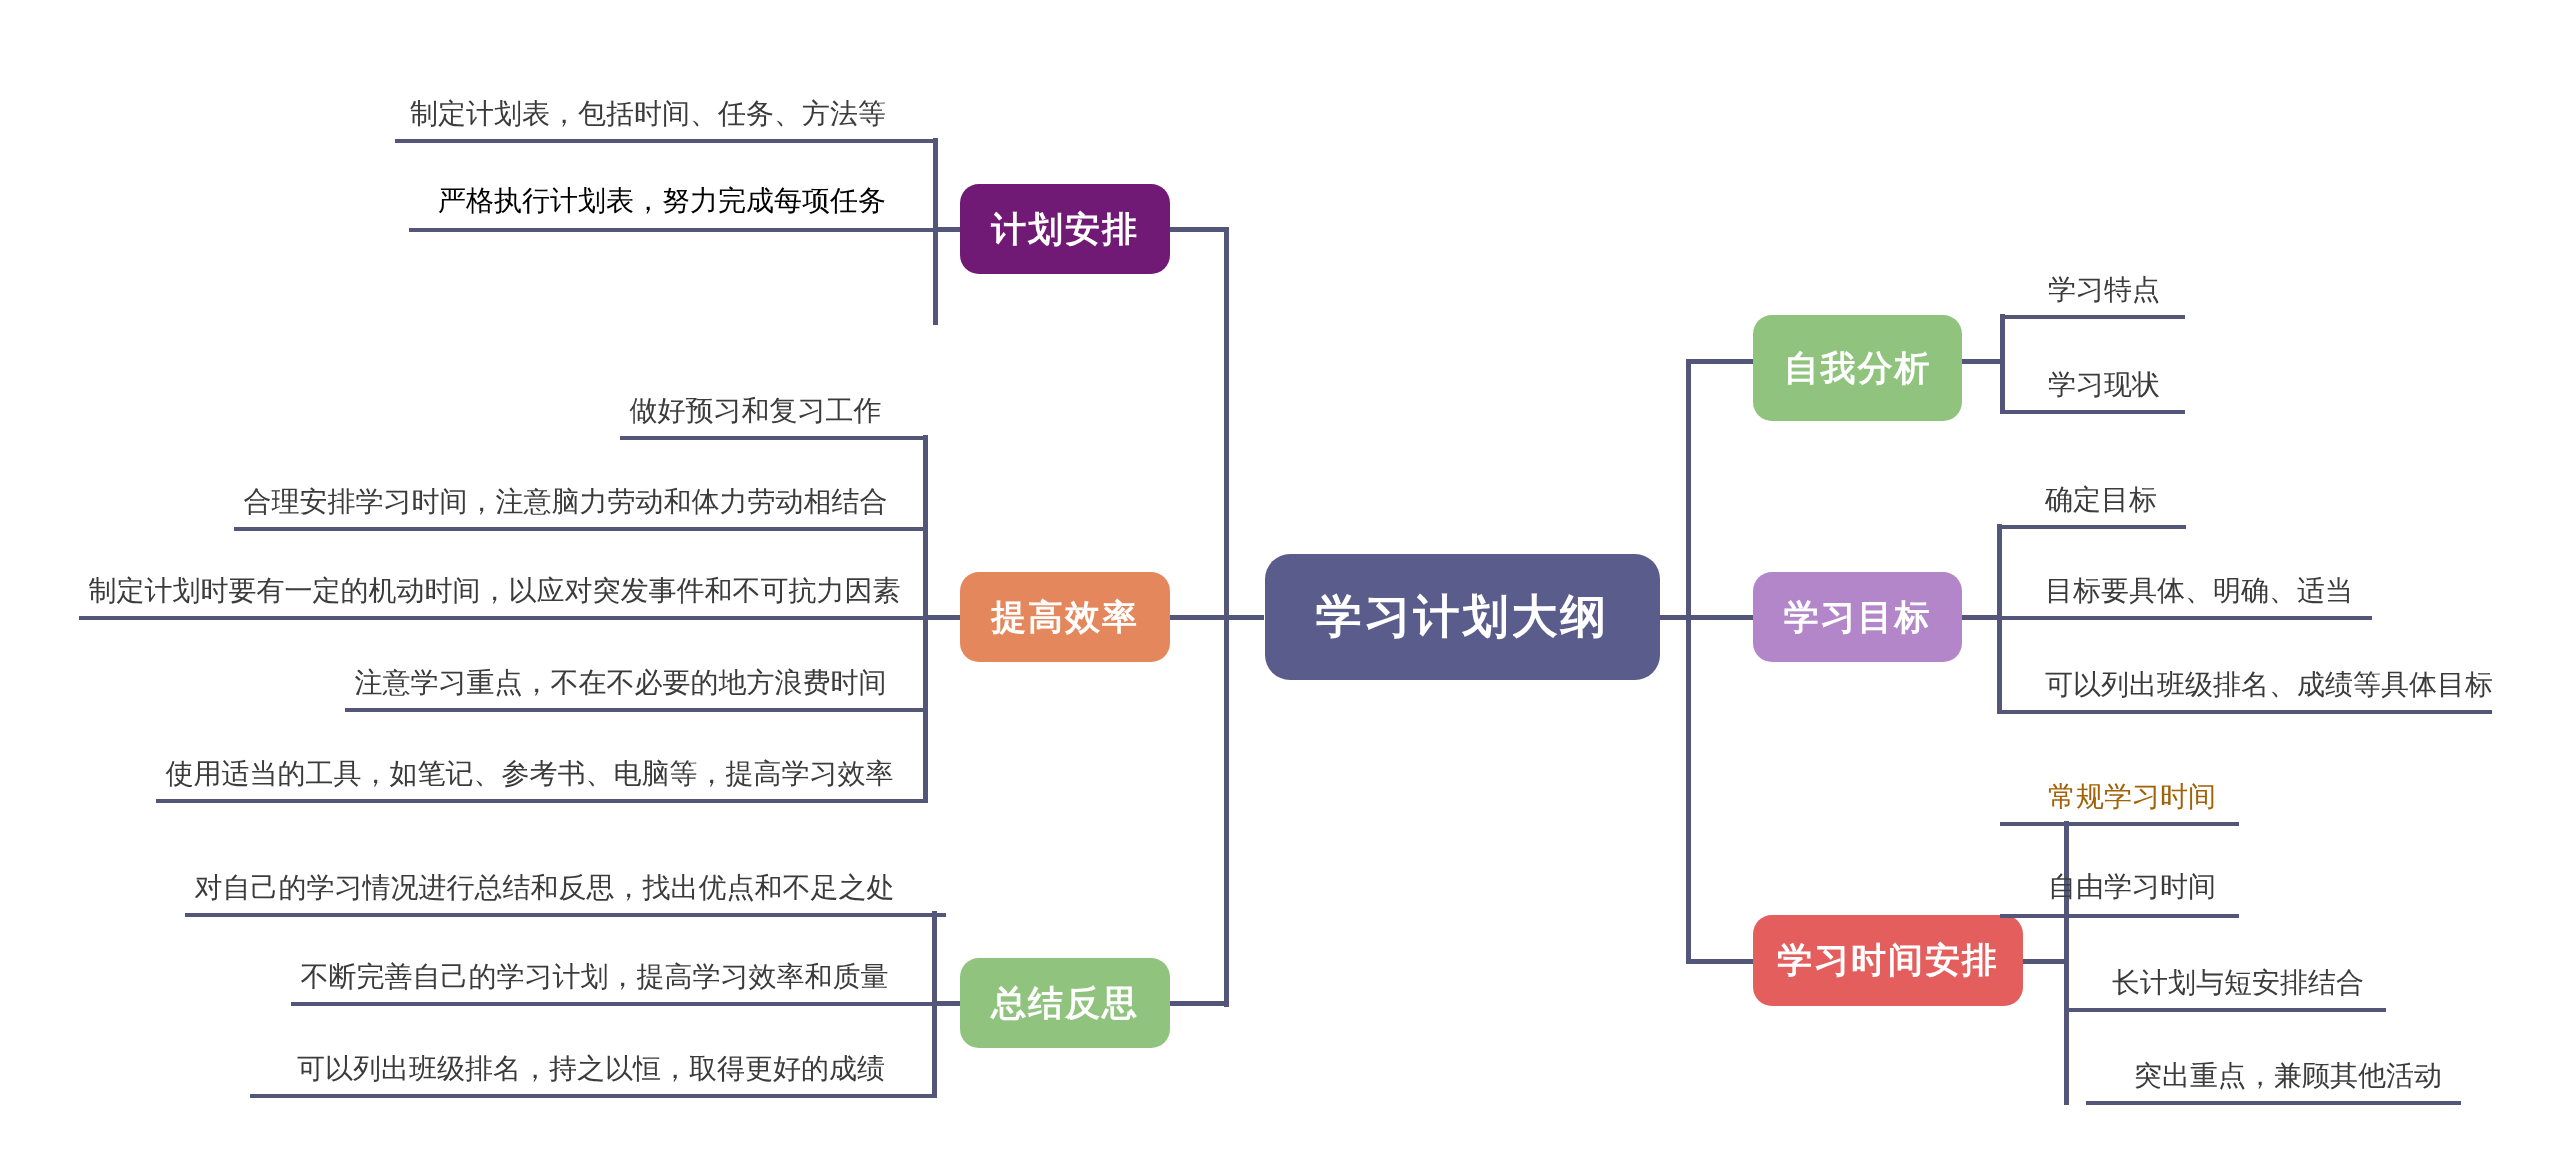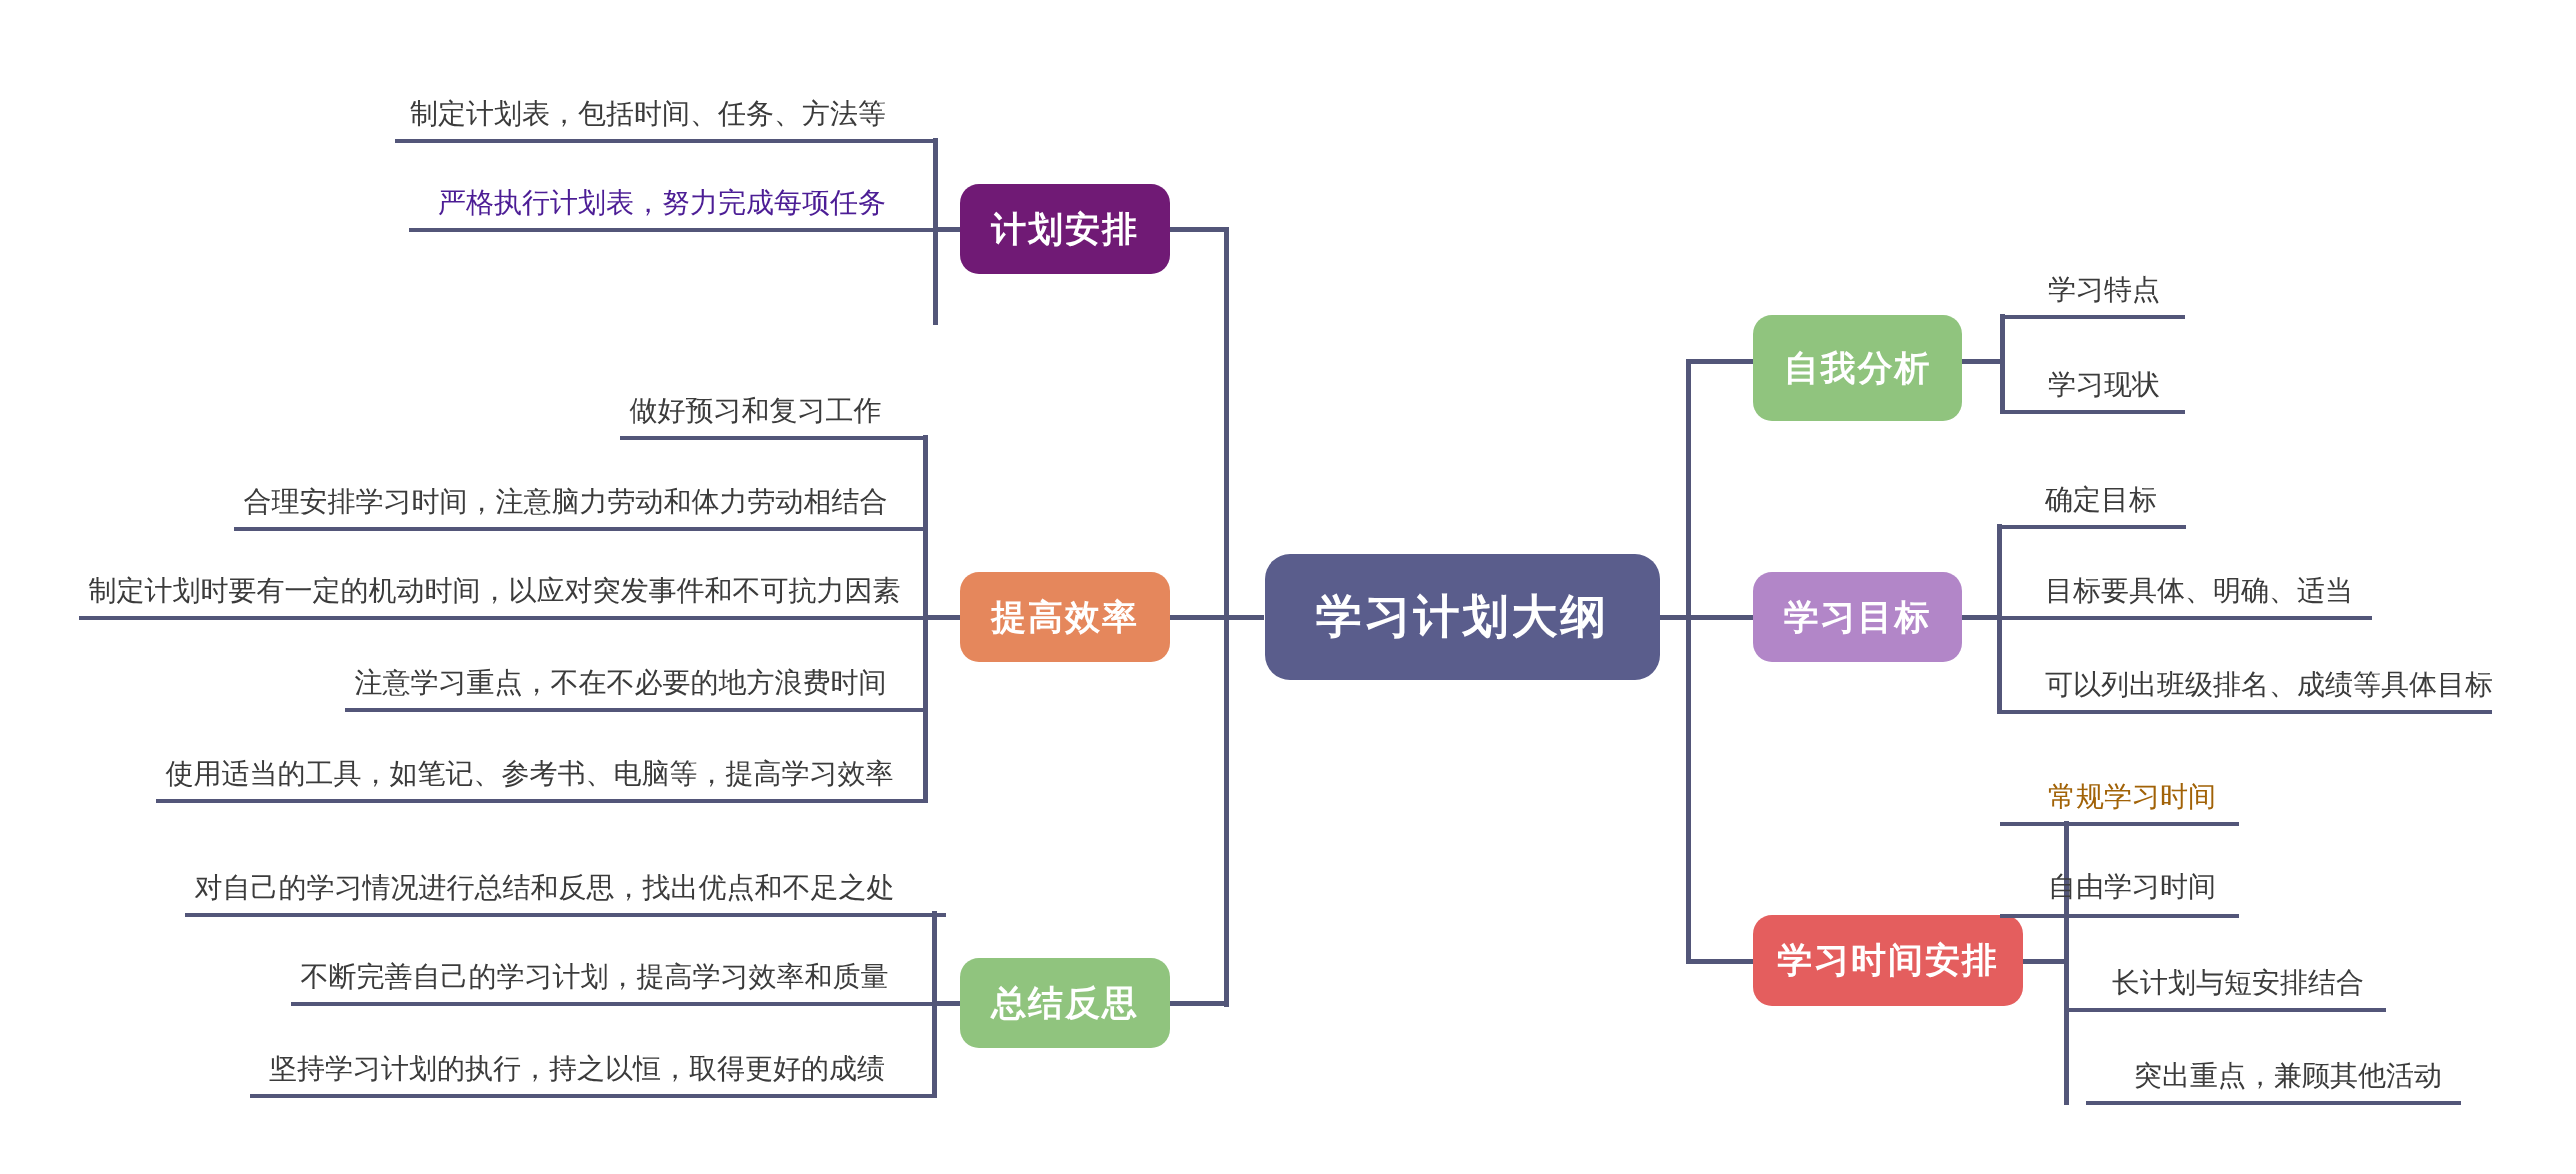--- a/index.html
+++ b/index.html
@@ -50,31 +50,31 @@
 
   <div class="node" style="left: 960px; top: 184px; width: 210px; height: 90px; background: #701a75;">计划安排</div>
   <div class="node" style="left: 960px; top: 572px; width: 210px; height: 90px; background: rgb(229, 135, 92);">提高效率</div>
   <div class="node" style="left: 960px; top: 958px; width: 210px; height: 90px; background: rgb(144, 196, 126);">总结反思</div>
 
   <div class="node" style="left: 1753px; top: 315px; width: 209px; height: 106px; background: rgb(144, 196, 126);">自我分析</div>
   <div class="node" style="left: 1753px; top: 572px; width: 209px; height: 90px; background: rgb(178, 134, 200);">学习目标</div>
   <div class="node" style="left: 1753px; top: 915px; width: 270px; height: 91px; background: rgb(228, 94, 94);">学习时间安排</div>
 
   <div class="child left" style="top: 95px; right: 1638px; width: 543px; color: rgb(59, 59, 59);">制定计划表，包括时间、任务、方法等</div>
-  <div class="child left" style="top: 184px; right: 1638px; width: 529px; color: #4c1d95;">严格执行计划表，努力完成每项任务</div>
+  <div class="child left" style="top: 184px; right: 1638px; width: 529px; color: #000000; font-family: Liberation Mono, monospace;">严格执行计划表，努力完成每项任务</div>
 
   <div class="child left" style="top: 392px; right: 1648px; width: 308px; color: rgb(59, 59, 59);">做好预习和复习工作</div>
   <div class="child left" style="top: 483px; right: 1648px; width: 694px; color: rgb(59, 59, 59);">合理安排学习时间，注意脑力劳动和体力劳动相结合</div>
   <div class="child left" style="top: 572px; right: 1648px; width: 849px; color: rgb(59, 59, 59);">制定计划时要有一定的机动时间，以应对突发事件和不可抗力因素</div>
   <div class="child left" style="top: 664px; right: 1648px; width: 583px; color: rgb(59, 59, 59);">注意学习重点，不在不必要的地方浪费时间</div>
   <div class="child left" style="top: 755px; right: 1648px; width: 772px; color: rgb(59, 59, 59);">使用适当的工具，如笔记、参考书、电脑等，提高学习效率</div>
 
   <div class="child left" style="top: 869px; right: 1630px; width: 761px; color: rgb(59, 59, 59);">对自己的学习情况进行总结和反思，找出优点和不足之处</div>
   <div class="child left" style="top: 958px; right: 1639px; width: 646px; color: rgb(59, 59, 59);">不断完善自己的学习计划，提高学习效率和质量</div>
-  <div class="child left" style="top: 1050px; right: 1639px; width: 687px; color: rgb(59, 59, 59);">坚持学习计划的执行，持之以恒，取得更好的成绩</div>
+  <div class="child left" style="top: 1050px; right: 1639px; width: 687px; color: rgb(59, 59, 59);">可以列出班级排名，持之以恒，取得更好的成绩</div>
 
   <div class="child right" style="top: 271px; left: 2000px; width: 185px; color: rgb(59, 59, 59);">学习特点</div>
   <div class="child right" style="top: 366px; left: 2000px; width: 185px; color: rgb(59, 59, 59);">学习现状</div>
 
   <div class="child right" style="top: 481px; left: 1997px; width: 189px; color: rgb(59, 59, 59);">确定目标</div>
   <div class="child right" style="top: 572px; left: 1997px; width: 375px; color: rgb(59, 59, 59);">目标要具体、明确、适当</div>
   <div class="child right" style="top: 666px; left: 1997px; width: 495px; color: rgb(59, 59, 59);">可以列出班级排名、成绩等具体目标</div>
 
   <div class="child right" style="top: 778px; left: 2000px; width: 239px; color: #a16207;">常规学习时间</div>
   <div class="child right" style="top: 870px; left: 2000px; width: 239px; color: rgb(59, 59, 59); font-family: Liberation Mono, monospace;">自由学习时间</div>

